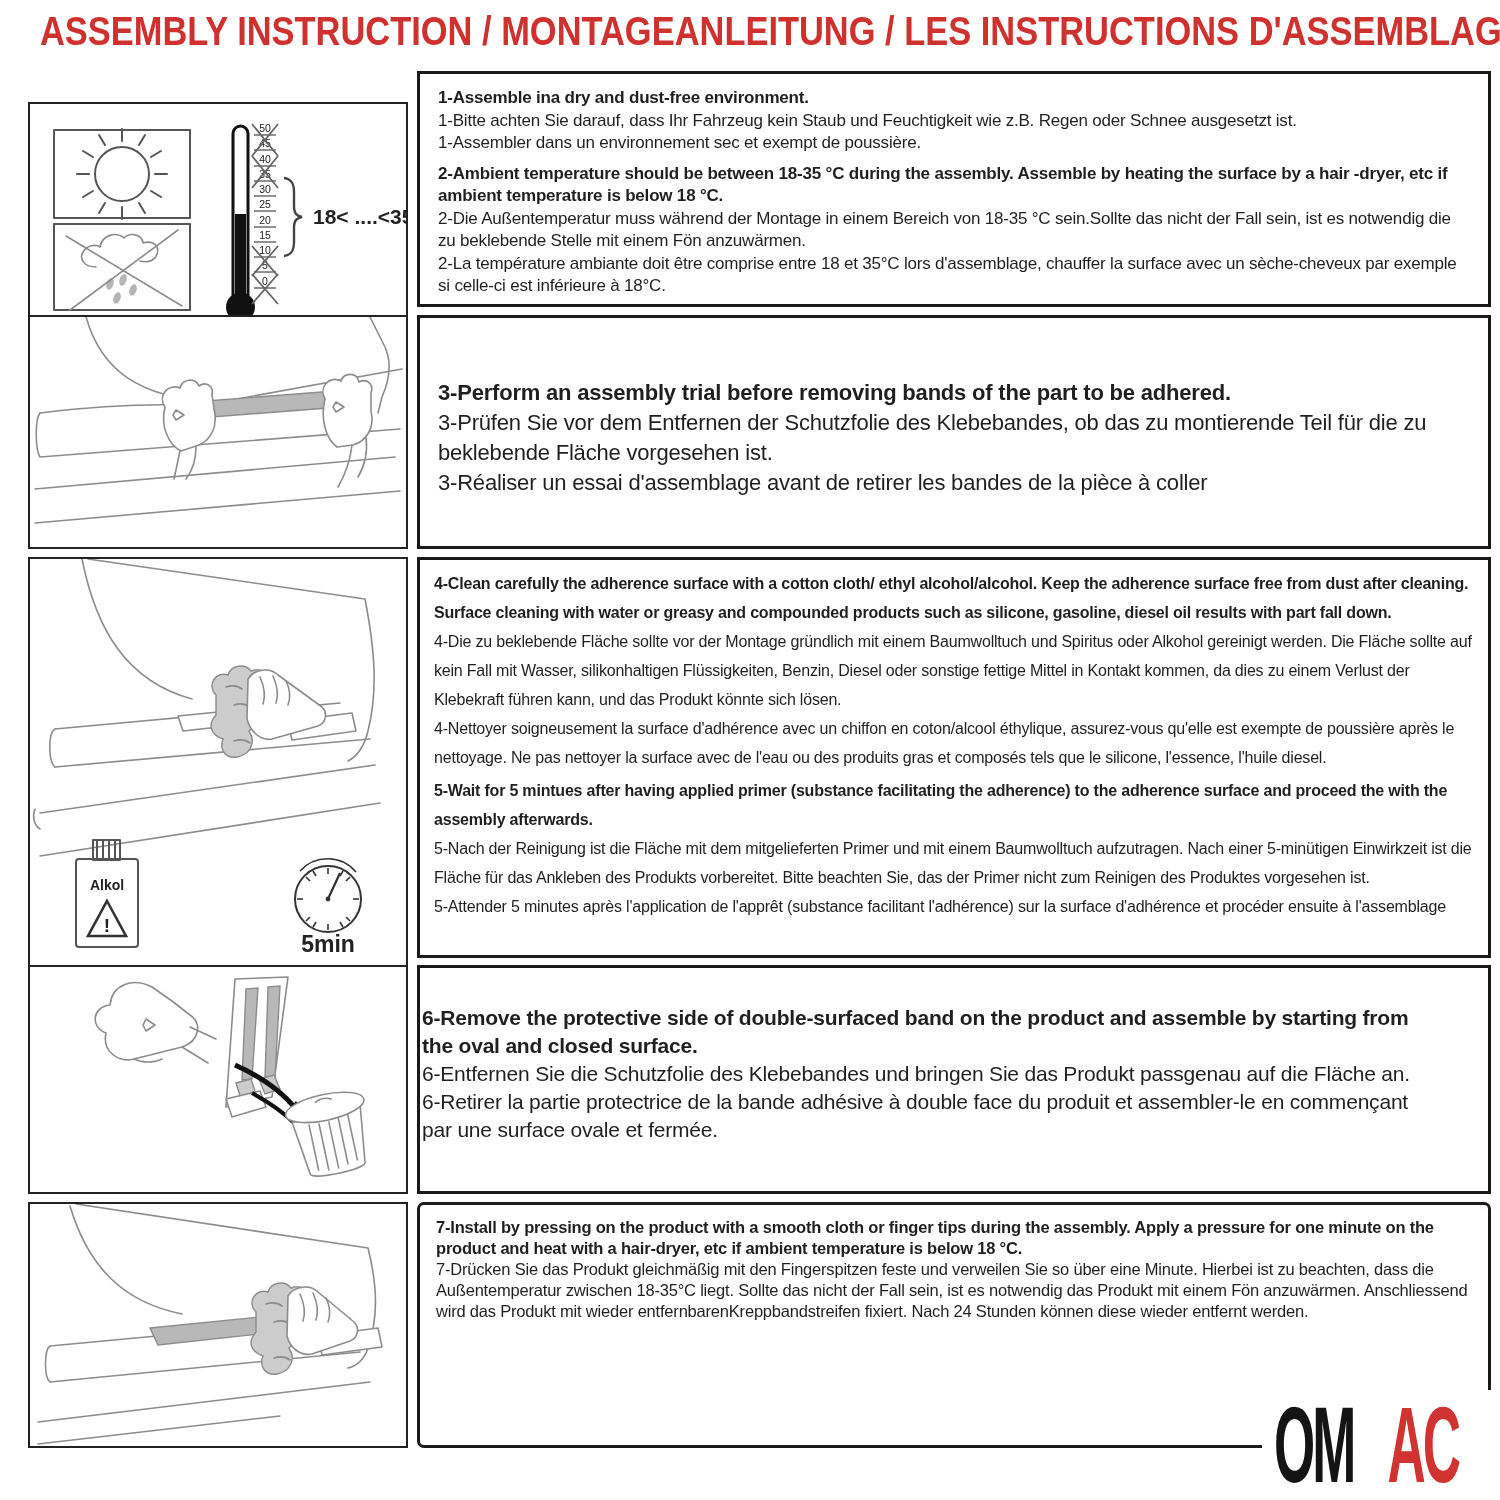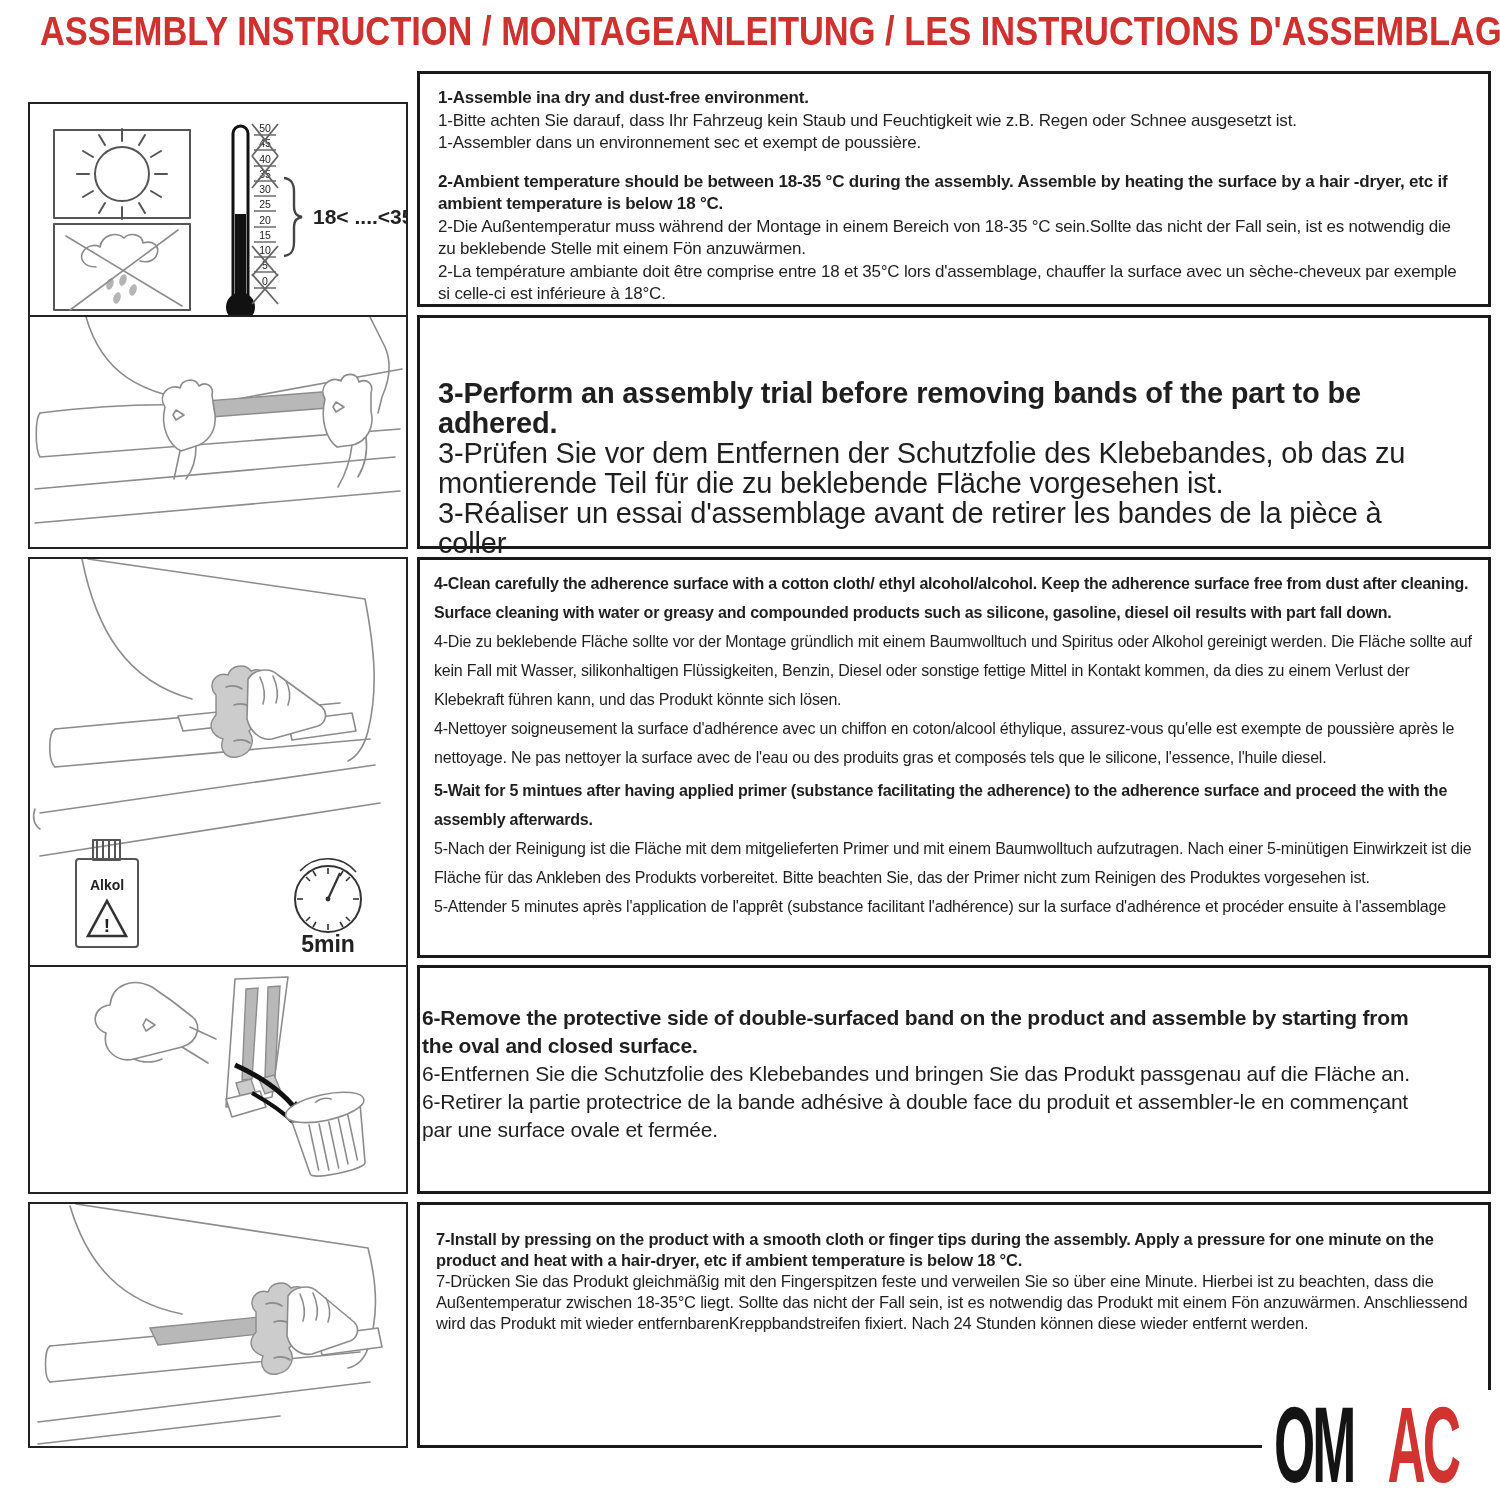--- a/index.html
+++ b/index.html
@@ -5,28 +5,28 @@
   html,body{margin:0;padding:0;background:#ffffff;}
   .page{position:relative;width:1500px;height:1500px;background:#fff;overflow:hidden;
         font-family:"Liberation Sans",sans-serif;color:#1f1f1f;}
   .title{position:absolute;left:40px;top:8px;white-space:nowrap;
          font-size:41px;font-weight:bold;color:#cf312e;letter-spacing:0px;
          transform:scaleX(0.84);transform-origin:left center;}
   .illus{position:absolute;left:28px;width:380px;border:2px solid #222;background:#fff;box-sizing:border-box;}
   .txtbox{position:absolute;left:417px;width:1074px;border:3px solid #1a1a1a;background:#fff;box-sizing:border-box;}
   .p{margin:0;}
   .b{font-weight:bold;}
-  .gap{margin-top:16px;}
+  .gap{margin-top:8px;}
   
   .r1i{top:71px;height:236px;margin-top:31px;}   .r1t{top:71px;height:236px;padding:13px 18px;font-size:17px;line-height:22.5px;letter-spacing:-0.2px;}
-  .r2i{top:315px;height:234px;}  .r2t{top:315px;height:234px;padding:60px 40px 10px 18px;font-size:29px;line-height:30px;letter-spacing:-0.2px;}
+  .r2i{top:315px;height:234px;}  .r2t{top:315px;height:234px;padding:60px 40px 10px 18px;font-size:22px;line-height:30px;letter-spacing:-0.2px;}
   .r3i{top:557px;height:440px;}  .r3t{top:557px;height:401px;padding:9px 14px;font-size:16px;line-height:29px;letter-spacing:-0.2px;}
   .r3t .gap{margin-top:4px;}
   .r4i{top:965px;height:229px;}  .r4t{top:965px;height:229px;padding:36px 60px 10px 2px;font-size:21px;line-height:28px;letter-spacing:-0.2px;}
-  .r5i{top:1202px;height:246px;} .r5t{top:1202px;height:246px;padding:24px 16px;font-size:16.5px;line-height:21px;letter-spacing:-0.2px;}
+  .r5i{top:1202px;height:246px;} .r5t{top:1202px;height:246px;padding:12px 16px;font-size:16.5px;line-height:21px;letter-spacing:-0.2px;border-radius:7px;}
   
   .ln{fill:none;stroke:#8c8c8c;stroke-width:1.6;stroke-linecap:round;stroke-linejoin:round;}
   .lnD{fill:none;stroke:#555;stroke-width:2;stroke-linecap:round;stroke-linejoin:round;}
   .fillG{fill:#b8b8b8;stroke:#8c8c8c;stroke-width:1.4;}
   .fillC{fill:#cccccc;stroke:#8c8c8c;stroke-width:1.4;}
   .white{fill:#ffffff;stroke:#8c8c8c;stroke-width:1.6;stroke-linejoin:round;}
   .blk{fill:#111;}
   .svgtxt{font-family:"Liberation Sans",sans-serif;fill:#222;}
   .logo{position:absolute;top:1390px;right:0px;width:226px;height:110px;background:#fff;
         display:flex;align-items:center;padding-left:12px;overflow:hidden;text-align:center;}

